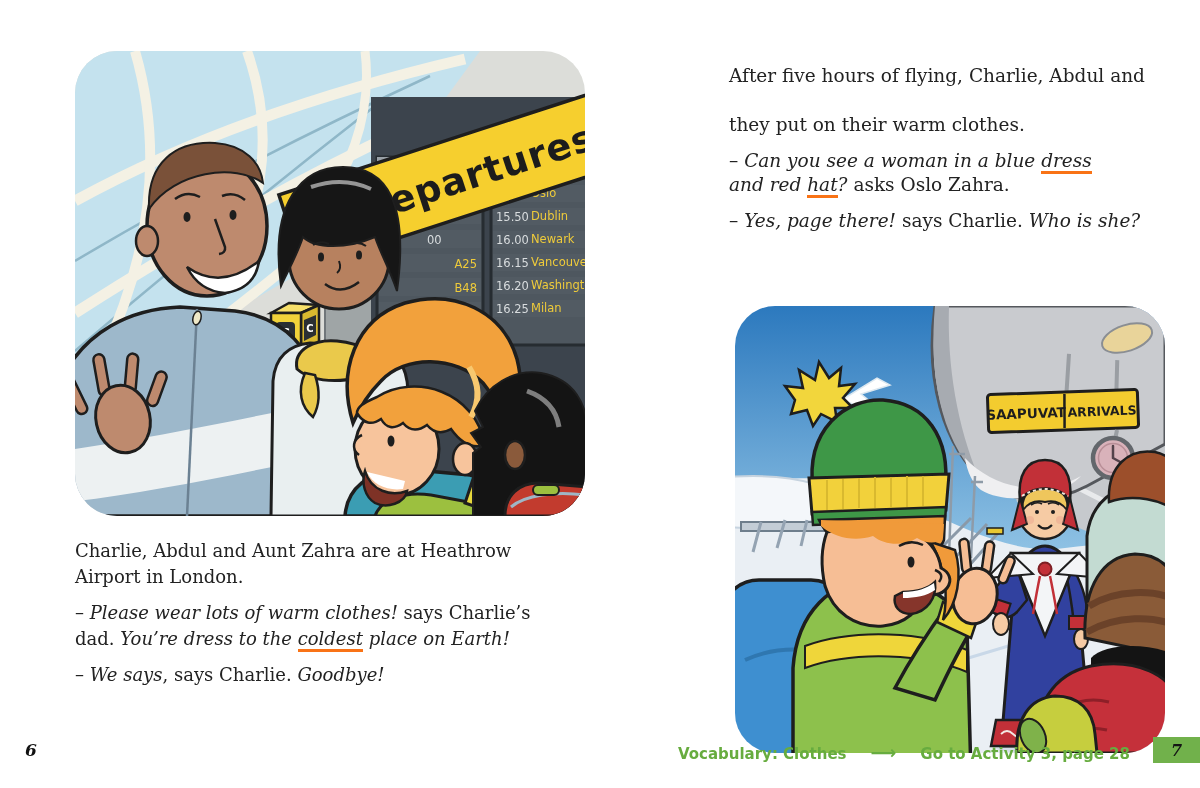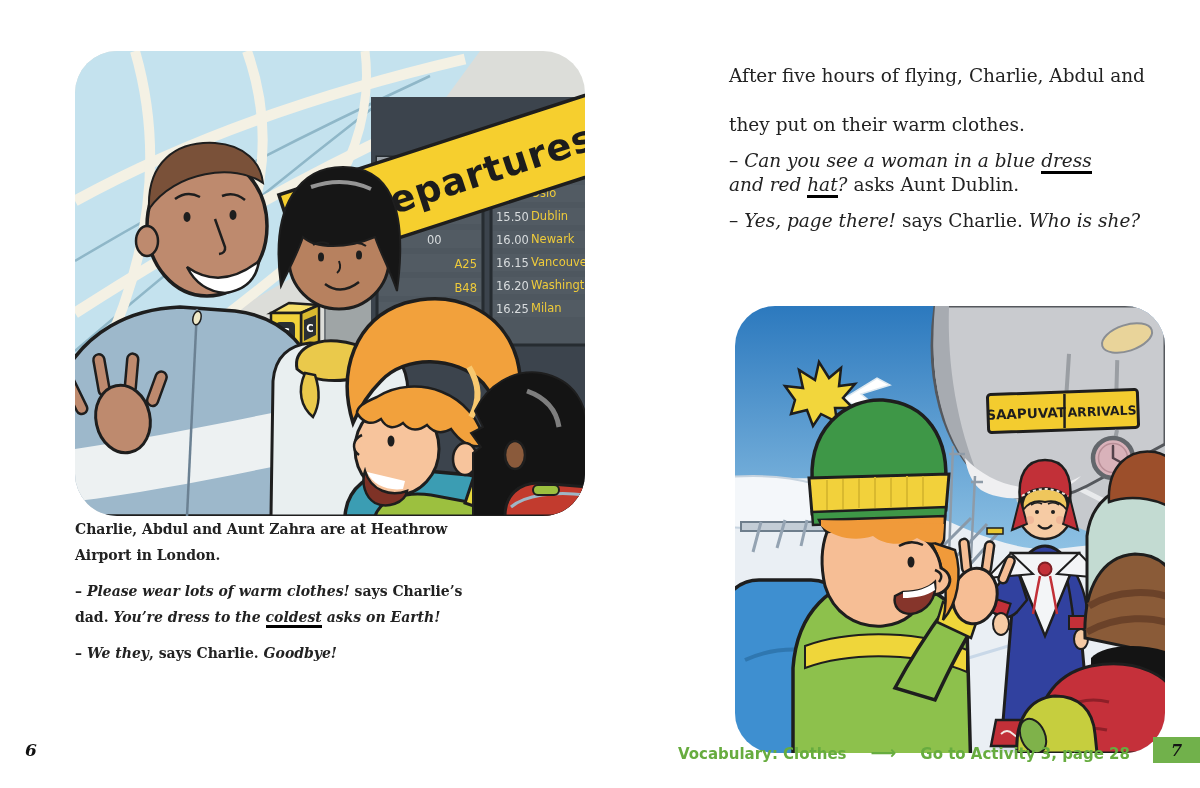--- a/index.html
+++ b/index.html
@@ -6,26 +6,26 @@
   body{
     width:1200px;height:788px;position:relative;overflow:hidden;
     background:#ffffff;font-family:"DejaVu Serif", serif;
   }
   .illus{position:absolute;}
   #illus-left{left:35px;top:35px;width:510px;height:465px;}
   #illus-right{left:695px;top:290px;width:430px;height:447px;}
   .illus svg{display:block;width:100%;height:100%;}
 
   .body-text{position:absolute;color:#222222;}
-  #text-left{left:75px;top:516px;width:535px;font-size:14px;line-height:26px;font-weight:bold;}
+  #text-left{left:75px;top:538px;width:535px;font-size:18px;line-height:26px;}
   #text-right{left:693px;top:64px;width:495px;font-size:18.5px;line-height:24.5px;margin-left:36px;}
   #text-left p{margin:0 0 10px 0;}
   #text-right p{margin:0 0 11px 0;}
   .it{font-style:italic;}
-  .vocab{font-style:italic;border-bottom:3px solid #000000;}
+  .vocab{font-style:italic;border-bottom:3px solid #f97316;}
 
   .page-num{position:absolute;font-family:"DejaVu Serif", serif;font-weight:bold;
     font-style:italic;font-size:17px;color:#111111;}
   #page-num-left{left:25px;top:740px;}
 
   .footer-nav{position:absolute;top:745px;right:70px;display:flex;align-items:flex-end;gap:24px;
     font-family:"DejaVu Sans", sans-serif;font-weight:bold;font-size:15px;color:#67AC3F;
     white-space:nowrap;}
   .footer-nav .arrow{font-size:18px;line-height:1;transform:translateY(-1px);}
 
@@ -193,32 +193,32 @@
             <path d="M 430,465 C 430,444 444,432 464,432 L 512,436 L 512,465 Z" fill="#C23B2E" stroke="#1E1E1E" stroke-width="3"></path>
             <path d="M 436,456 C 450,444 480,440 510,444" stroke="#9FB6C6" stroke-width="3" fill="none"></path>
             <rect x="458" y="434" width="26" height="10" rx="5" fill="#9CC03F" stroke="#1E1E1E" stroke-width="2"></rect>
           </g>
         </g>
       </svg>
     </figure>
 
     <div class="body-text" id="text-left">
       <p><span>Charlie, Abdul and Aunt Zahra are at Heathrow</span><br><span>Airport in London.</span></p>
-      <p><span>– </span><span class="it">Please wear lots of warm clothes!</span><span> says Charlie’s</span><br><span>dad. </span><span class="it">You’re dress to the </span><span class="it vocab">coldest</span><span class="it"> asks on Earth!</span></p>
-      <p><span>– </span><span class="it">We they</span><span>, says Charlie. </span><span class="it">Goodbye!</span></p>
+      <p><span>– </span><span class="it">Please wear lots of warm clothes!</span><span> says Charlie’s</span><br><span>dad. </span><span class="it">You’re dress to the </span><span class="it vocab">coldest</span><span class="it"> place on Earth!</span></p>
+      <p><span>– </span><span class="it">We says</span><span>, says Charlie. </span><span class="it">Goodbye!</span></p>
     </div>
 
     <div class="page-num" id="page-num-left">6</div>
   </section>
 
   <section>
 
     <div class="body-text" id="text-right">
       <p><span>After five hours of flying, Charlie, Abdul and</span><br><br><span>they put on their warm clothes.</span></p>
-      <p><span>– </span><span class="it">Can you see a woman in a blue </span><span class="it vocab">dress</span><br><span class="it">and red </span><span class="it vocab">hat</span><span class="it">?</span><span> asks Aunt Dublin.</span></p>
+      <p><span>– </span><span class="it">Can you see a woman in a blue </span><span class="it vocab">dress</span><br><span class="it">and red </span><span class="it vocab">hat</span><span class="it">?</span><span> asks Oslo Zahra.</span></p>
       <p><span>– </span><span class="it">Yes, page there!</span><span> says Charlie. </span><span class="it">Who is she?</span></p>
     </div>
 
     <figure class="illus" id="illus-right">
       <svg viewBox="0 0 430 447">
         <defs>
           <clipPath id="clipR">
               <rect x="0" y="0" width="430" height="447" rx="40" ry="40"></rect>
             </clipPath>
           <linearGradient id="skyR" x1="0" y1="0" x2="0" y2="1">

